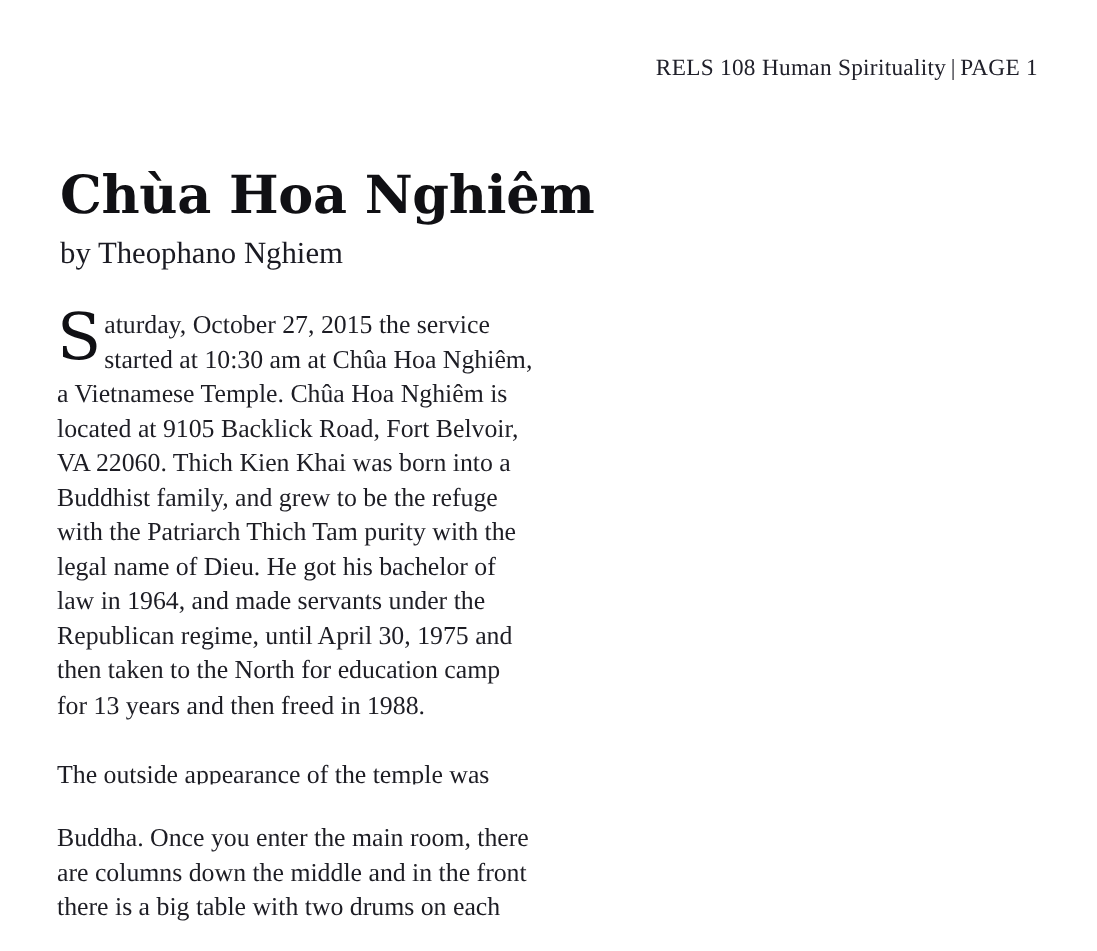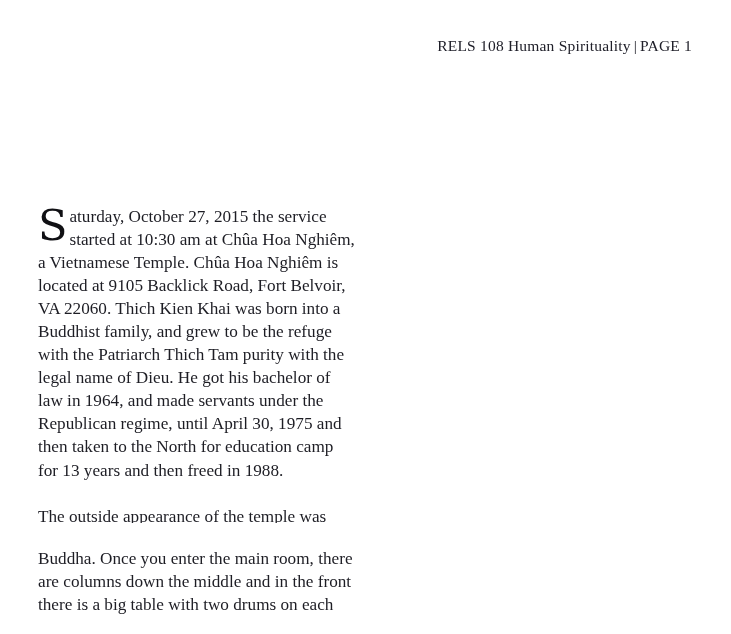--- a/index.html
+++ b/index.html
@@ -115,20 +115,24 @@
 </style>
 </head>
 <body>
 
 <div class="page">
 
   <div class="running-header">
     <span>RELS 108 Human Spirituality</span><span class="sep">|</span><span>PAGE 1</span>
   </div>
 
+  <div class="masthead">
+    <h1 class="article-title">Chùa Hoa Nghiêm</h1>
+    <p class="byline">by Theophano Nghiem</p>
+  </div>
 
   <div class="body-columns">
 
     <div class="column">
       <p class="para has-dropcap">Saturday, October 27, 2015 the service started at 10:30 am at Chûa Hoa Nghiêm, a Vietnamese Temple. Chûa Hoa Nghiêm is located at 9105 Backlick Road, Fort Belvoir, VA 22060. Thich Kien Khai was born into a Buddhist family, and grew to be the refuge with the Patriarch Thich Tam purity with the legal name of Dieu. He got his bachelor of law in 1964, and made servants under the Republican regime, until April 30, 1975 and then taken to the North for education camp for 13 years and then freed in 1988.</p>
       <p class="para">The outside appearance of the temple was very welcoming and one of the most unique buildings seen in Fort Belvoir, VA the bottom half of the building is made of stone rocks. When driving past the building it looks like a big normal house. There is a long cement driveway that leads to the back parking lot, which is surrounded by many trees and a</p>
     </div>
 
     <div class="column">
       <p class="para">Buddha. Once you enter the main room, there are columns down the middle and in the front there is a big table with two drums on each side of the table. The room is carpeted, which is cleaned everyday, because you do not wear shoes in that room. Along with the drums, the table is covered in flowers. When people arrive to the temple, they aren't greeted by anyone particular but if they see another family in the parking lot, they will greet each other. Since this is a Religious sanctuary, most people who attend are with their families. My family and I were invited by a family friend to attend the service that day, so we were well educated and everyone was very welcoming.</p>

